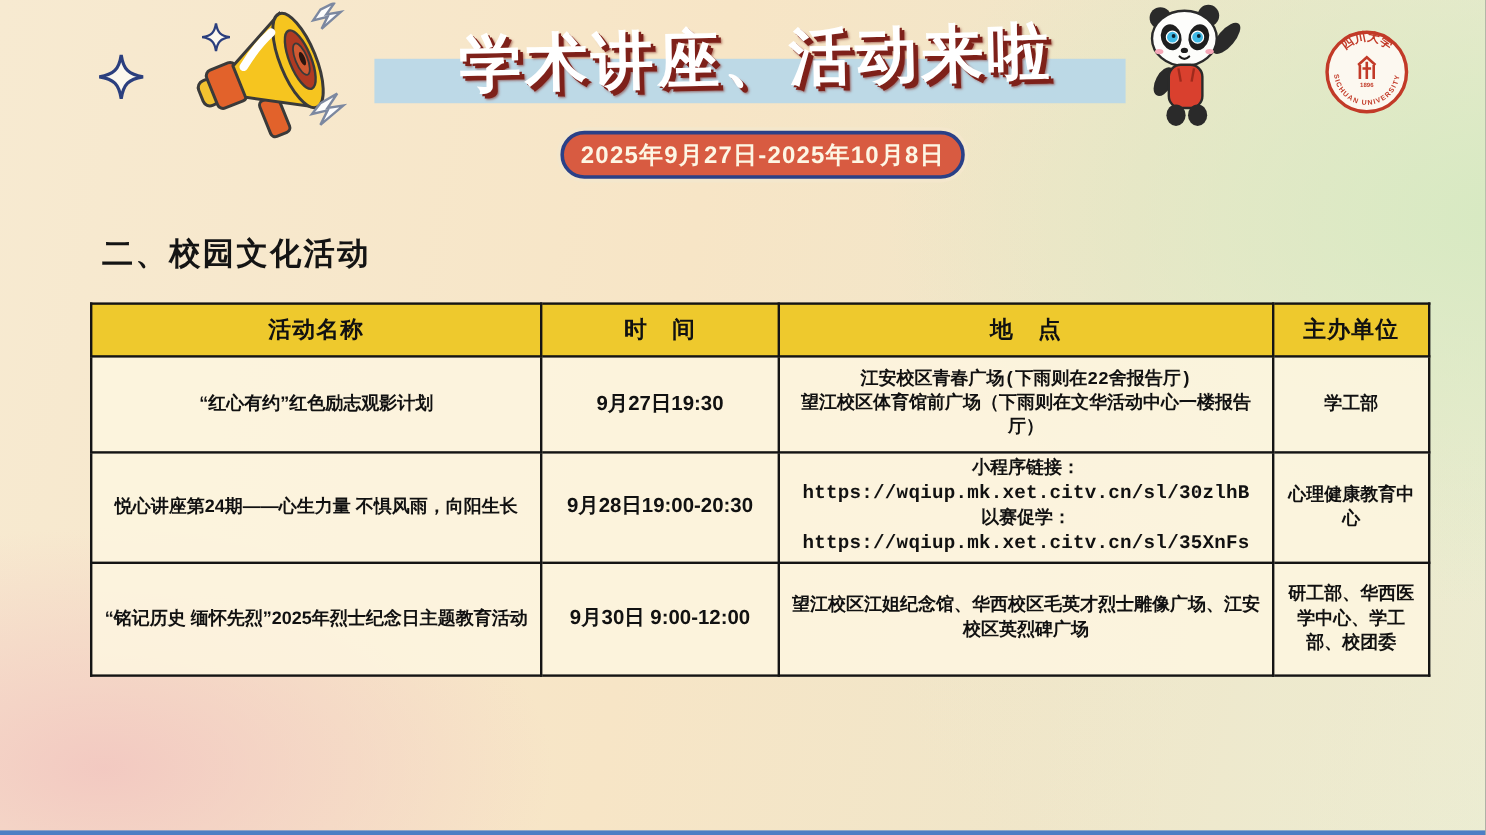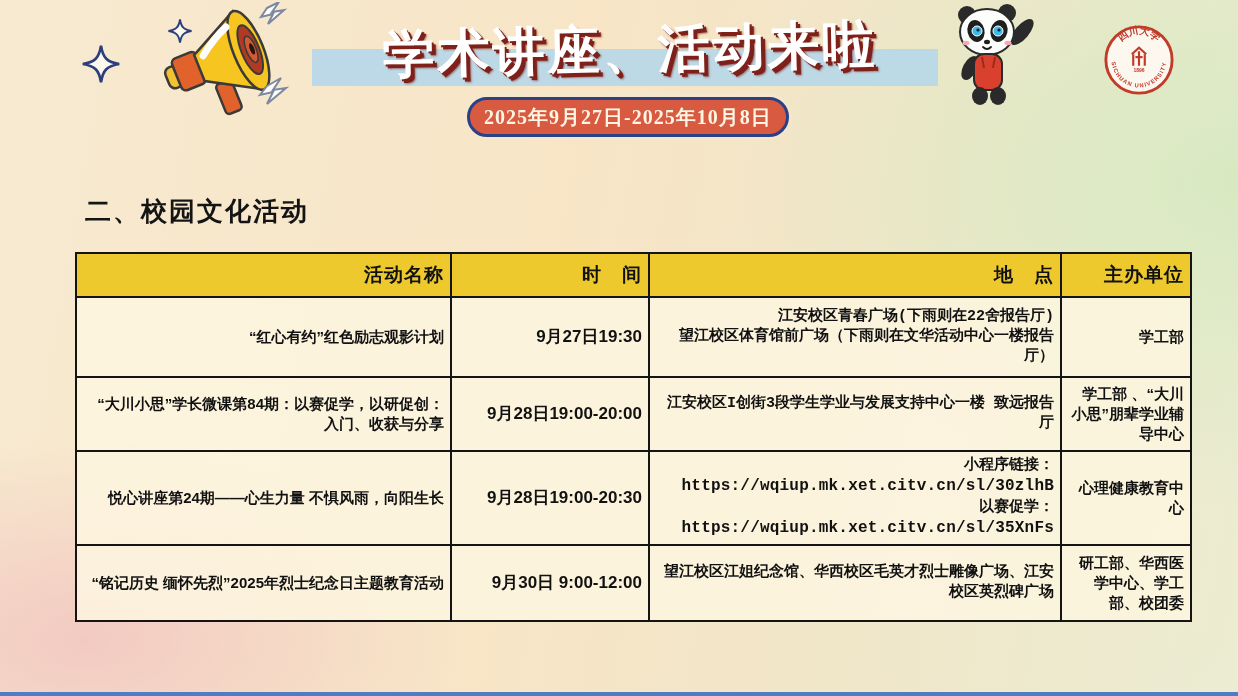--- a/index.html
+++ b/index.html
@@ -16,32 +16,32 @@
   .abs{position:absolute;}
   .band{left:312px;top:49px;width:626px;height:37px;background:rgba(185,216,232,.95);}
   .title-calligraphy{
     left:330px;top:20px;width:600px;text-align:center;
     font-family:"DejaVu Serif",serif;font-weight:bold;font-size:52px;line-height:1.1;
     color:#fff;letter-spacing:3px;transform:rotate(-1.2deg);
     text-shadow:2px 2px 0 #7E211A,4px 4px 0 #7E211A,5px 5px 2px rgba(126,33,26,.55);
     white-space:nowrap;
   }
   .date-badge{
-    left:467px;top:97px;height:30px;padding:2px 14px;
+    left:467px;top:109px;height:30px;padding:2px 14px;
     background:#D85B41;border:3px solid #2A4087;border-radius:20px;
     box-shadow:0 0 0 3px #F4E7CC;
     display:flex;align-items:center;justify-content:center;
-    font-family:Liberation Serif, serif;font-weight:bold;font-size:20px;color:#FDF6E4;
+    font-family:Liberation Sans, sans-serif;font-weight:bold;font-size:20px;color:#FDF6E4;
     letter-spacing:1px;white-space:nowrap;
   }
   .section-heading{left:85px;top:194px;font-size:26px;font-weight:bold;color:#141414;letter-spacing:2px;}
   
   .tbl-wrap{left:75px;top:252px;}
   table{border-collapse:collapse;width:1115px;table-layout:fixed;}
-  th,td{border:2px solid #141414;text-align:right;vertical-align:middle;padding:3px 6px;color:#111;margin-left:36px;}
+  th,td{border:2px solid #141414;text-align:center;vertical-align:middle;padding:3px 6px;color:#111;margin-left:36px;}
   th{background:#EEC92D;height:36px;font-size:19px;font-weight:bold;letter-spacing:1px;}
   td{background:rgba(253,245,223,.88);font-weight:bold;font-size:15px;line-height:1.35;}
   td.c-time{font-size:17px;}
   td.c-org{font-size:15px;}
   .loc-line{font-size:15px;font-family:Liberation Mono, monospace;}
   .loc-line.url{font-size:16px;letter-spacing:.2px;}
   tbody tr:nth-child(1) td{height:72px;}
   tbody tr:nth-child(2) td{height:66px;}
   tbody tr:nth-child(3) td{height:86px;}
   tbody tr:nth-child(4) td{height:68px;}
@@ -146,28 +146,20 @@
           <tr>
             <td class="c-name">“红心有约”红色励志观影计划</td>
             <td class="c-time">9月27日19:30</td>
             <td class="c-loc">
               <div class="loc-line">江安校区青春广场(下雨则在22舍报告厅)</div>
               <div class="loc-line">望江校区体育馆前广场（下雨则在文华活动中心一楼报告厅）</div>
             </td>
             <td class="c-org">学工部</td>
           </tr>
           <tr>
-            <td class="c-name">“大川小思”学长微课第84期：以赛促学，以研促创：入门、收获与分享</td>
-            <td class="c-time">9月28日19:00-20:00</td>
-            <td class="c-loc">
-              <div class="loc-line">江安校区I创街3段学生学业与发展支持中心一楼 致远报告厅</div>
-            </td>
-            <td class="c-org">学工部 、“大川小思”朋辈学业辅导中心</td>
-          </tr>
-          <tr>
             <td class="c-name">悦心讲座第24期——心生力量 不惧风雨，向阳生长</td>
             <td class="c-time">9月28日19:00-20:30</td>
             <td class="c-loc">
               <div class="loc-line">小程序链接：</div>
               <div class="loc-line url">https://wqiup.mk.xet.citv.cn/sl/30zlhB</div>
               <div class="loc-line">以赛促学：</div>
               <div class="loc-line url">https://wqiup.mk.xet.citv.cn/sl/35XnFs</div>
             </td>
             <td class="c-org">心理健康教育中心</td>
           </tr>

